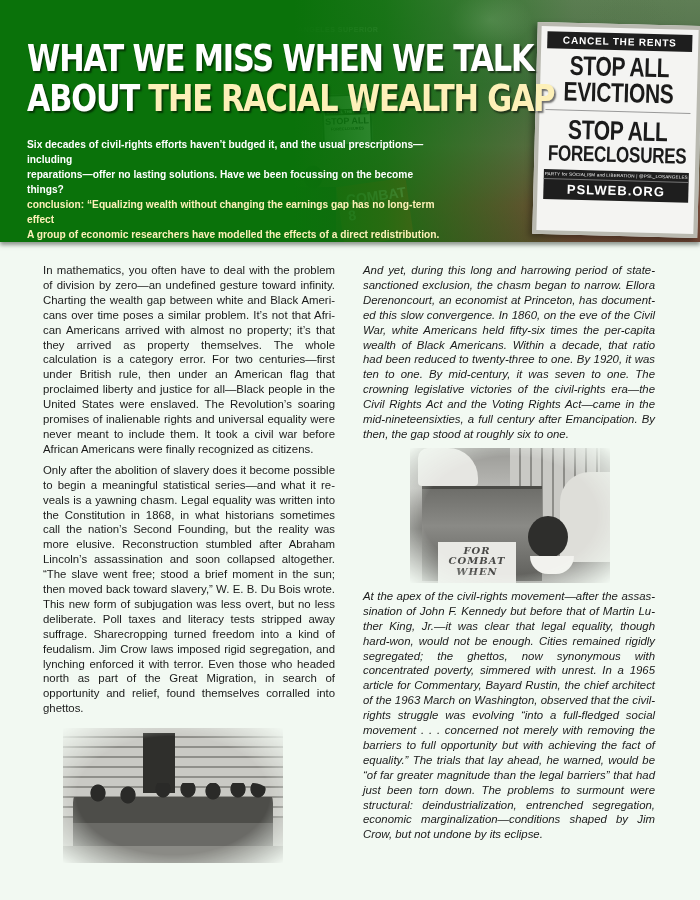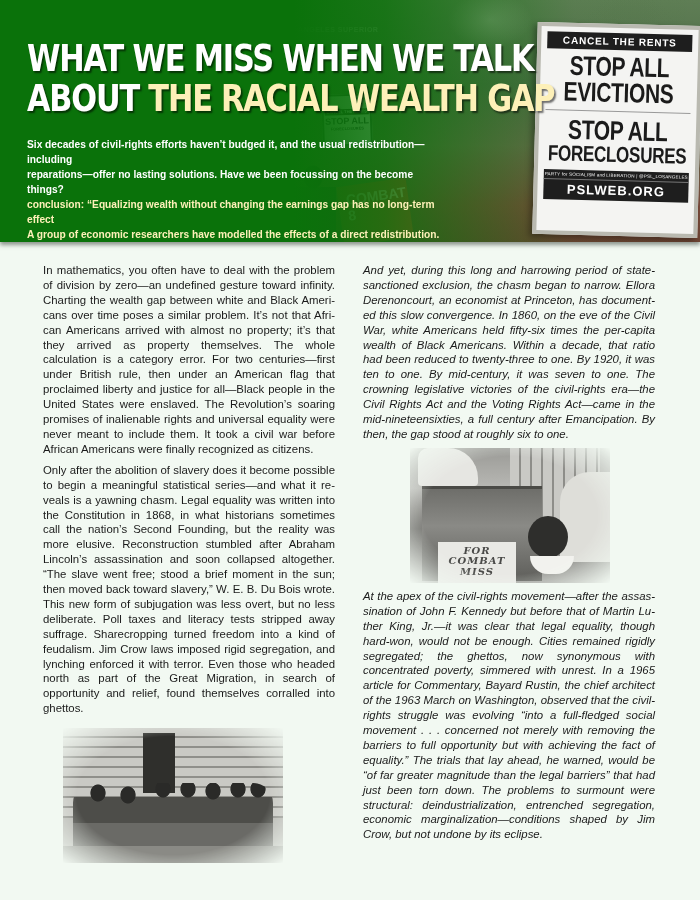--- a/index.html
+++ b/index.html
@@ -219,21 +219,21 @@
       <div class="web">PSLWEB.ORG</div>
     </div>
   </div>
 
   <h1 class="title">
     <span>WHAT WE MISS WHEN WE TALK</span><br>
     <span>ABOUT </span><span class="accent">THE RACIAL WEALTH GAP</span>
   </h1>
 
   <div class="dek">
-    <span class="w">Six decades of civil-rights efforts haven’t budged it, and the usual redistribution—including</span>
+    <span class="w">Six decades of civil-rights efforts haven’t budged it, and the usual prescriptions—including</span>
     <span class="w">reparations—offer no lasting solutions. Have we been focussing on the become things?</span>
     <span class="y">conclusion: “Equalizing wealth without changing the earnings gap has no long-term effect</span>
     <span class="y">A group of economic researchers have modelled the effects of a direct redistribution. Their</span>
 
   </div>
 </header>
 
 <section class="col left">
   <p>In mathematics, you often have to deal with the problem of division by zero—an undefined gesture toward infinity. Charting the wealth gap between white and Black Ameri­cans over time poses a similar problem. It’s not that Afri­can Americans arrived with almost no property; it’s that they arrived as property themselves. The whole calculation is a category error. For two centuries—first under British rule, then under an American flag that proclaimed liberty and justice for all—Black people in the United States were enslaved. The Revolution’s soaring promises of inalienable rights and universal equality were never meant to include them. It took a civil war before African Americans were finally recognized as citizens.</p>
   <p>Only after the abolition of slavery does it become possible to begin a meaningful statistical series—and what it re­veals is a yawning chasm. Legal equality was written into the Constitution in 1868, in what historians sometimes call the nation’s Second Founding, but the reality was more elusive. Reconstruction stumbled after Abraham Lincoln’s assassination and soon collapsed altogether. “The slave went free; stood a brief moment in the sun; then moved back toward slavery,” W. E. B. Du Bois wrote. This new form of subjugation was less overt, but no less deliberate. Poll taxes and literacy tests stripped away suffrage. Share­cropping turned freedom into a kind of feudalism. Jim Crow laws imposed rigid segregation, and lynching en­forced it with terror. Even those who headed north as part of the Great Migration, in search of opportunity and relief, found themselves corralled into ghettos.</p>
@@ -250,17 +250,17 @@
   <div class="photo fountain">
     <div class="boards"></div>
     <div class="shirt1"></div>
     <div class="cabinet"></div>
     <div class="shirt2"></div>
     <div class="head"></div>
     <div class="bowl"></div>
     <div class="sign">
       <div>FOR</div>
       <div>COMBAT</div>
-      <div>MISS</div>
+      <div>WHEN</div>
     </div>
   </div>
   <p>At the apex of the civil-rights movement—after the assas­sination of John F. Kennedy but before that of Martin Lu­ther King, Jr.—it was clear that legal equality, though hard-won, would not be enough. Cities remained rigidly segre­gated; the ghettos, now synonymous with concentrated poverty, simmered with unrest. In a 1965 article for Com­mentary, Bayard Rustin, the chief architect of the 1963 March on Washington, observed that the civil-rights strug­gle was evolving “into a full-fledged social movement . . . concerned not merely with removing the barriers to full opportunity but with achieving the fact of equality.” The trials that lay ahead, he warned, would be “of far greater magnitude than the legal barriers” that had just been torn down. The problems to surmount were structural: dein­dustrialization, entrenched segregation, economic margin­alization—conditions shaped by Jim Crow, but not undone by its eclipse.</p>
 </section>
 
 </body></html>

